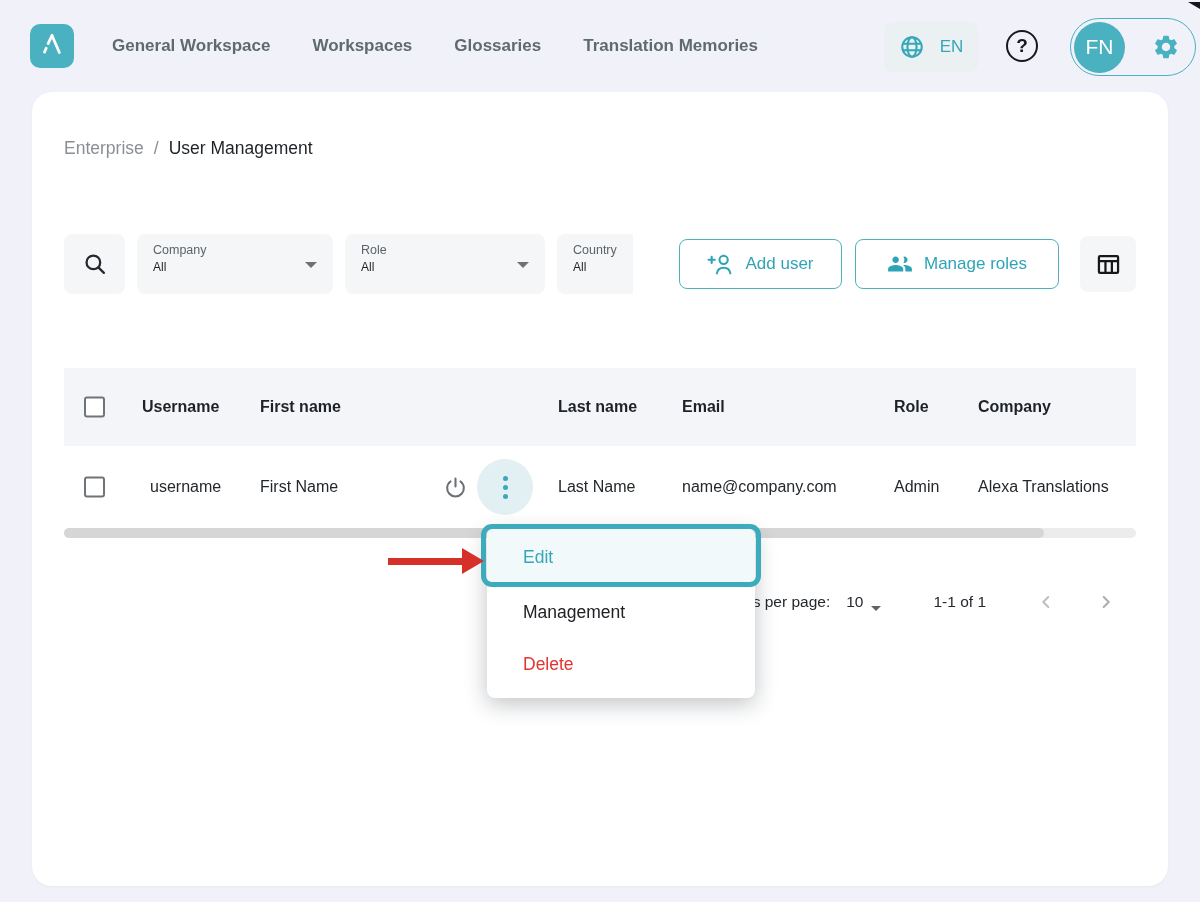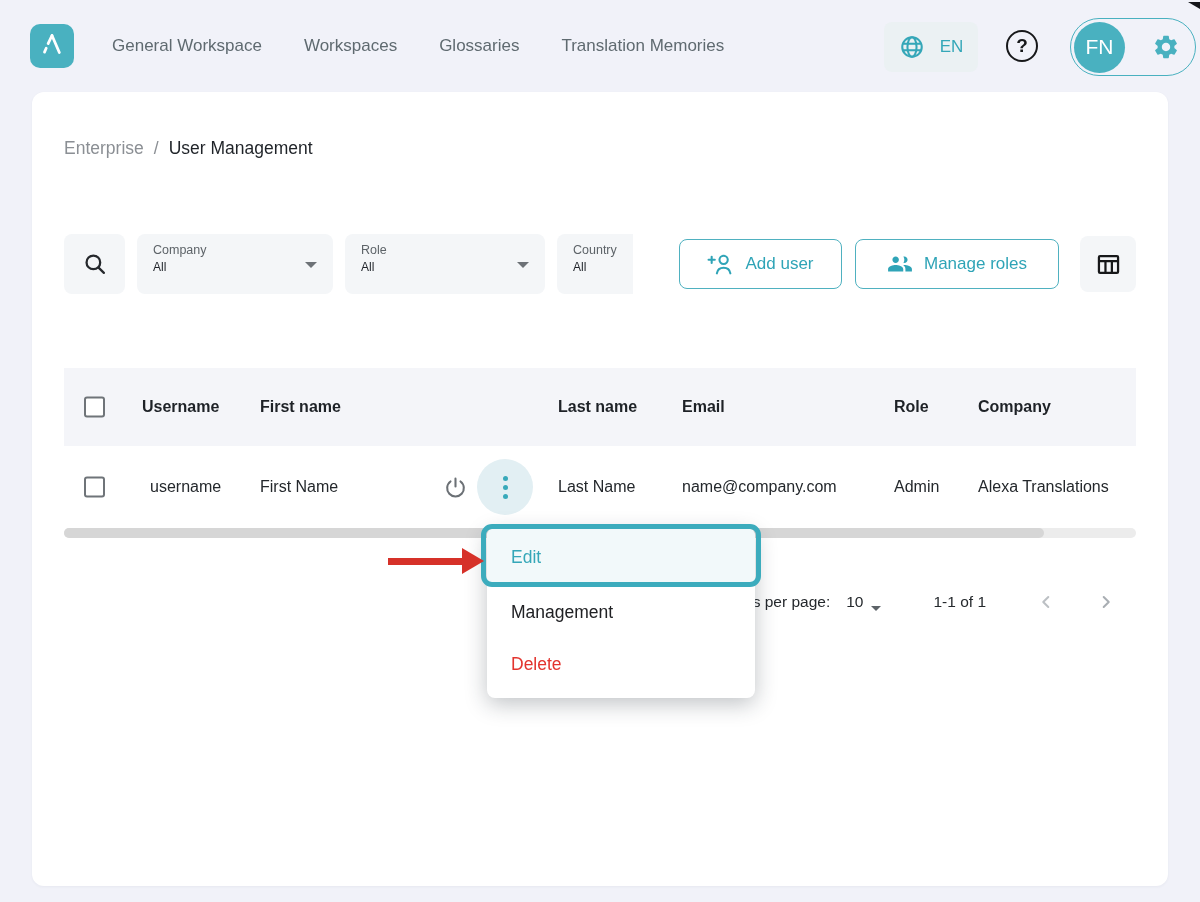--- a/index.html
+++ b/index.html
@@ -13,21 +13,21 @@
   }
   .page { position:absolute; inset:0; }
 
   
   .topnav { position:absolute; left:0; top:0; width:1200px; height:92px; }
   .logo {
     position:absolute; left:30px; top:24px; width:44px; height:44px;
     border-radius:10px; background:#49b1c0; display:flex; align-items:center; justify-content:center;
     cursor:pointer;
   }
-  .nav-links { position:absolute; left:112px; top:0; height:92px; display:flex; align-items:center; gap:42px; }
+  .nav-links { position:absolute; left:112px; top:0; height:92px; display:flex; align-items:center; gap:42px;font-weight:bold; }
   .nav-link { font-size:17px; color:#5f6a70; cursor:pointer; white-space:nowrap; }
   .lang-pill {
     position:absolute; left:884px; top:22px; width:94px; height:50px; border-radius:8px;
     background:#ebf1f3; display:flex; align-items:center; justify-content:center; gap:15px; cursor:pointer;
   }
   .lang-label { color:#35a7b8; font-size:17px; }
   .help-btn {
     position:absolute; left:1006px; top:30px; width:32px; height:32px; border-radius:50%;
     border:2.5px solid #17181a; display:flex; align-items:center; justify-content:center;
     font-size:19px; font-weight:700; color:#17181a; cursor:pointer;
@@ -39,21 +39,21 @@
   .avatar {
     width:51px; height:51px; border-radius:50%; background:#49b1c0; color:#ffffff;
     display:flex; align-items:center; justify-content:center; font-size:21px;
   }
   .gear { margin-left:auto; margin-right:12px; display:flex; }
   .cursor-artifact { position:absolute; left:1186px; top:0; }
 
   
   .card {
     position:absolute; left:32px; top:92px; width:1136px; height:794px;
-    background:#ffffff; border-radius:12px; box-shadow:0 1px 3px rgba(40,50,80,.05);
+    background:#ffffff; border-radius:20px; box-shadow:0 1px 3px rgba(40,50,80,.05);
   }
   .breadcrumb { position:absolute; left:32px; top:46px; font-size:17.5px; display:flex; gap:10px; }
   .crumb-parent { color:#8b8f94; cursor:pointer; }
   .crumb-sep { color:#8b8f94; }
   .crumb-current { color:#1f2328; }
 
   
   .filter-bar { position:absolute; left:32px; top:142px; width:1072px; height:60px; display:flex; align-items:center; }
   .search-btn {
     width:64px; height:60px; background:#f4f6f8; border-radius:8px; border:none;
@@ -127,21 +127,21 @@
   .pp-range { margin-right:48px; }
   .pg-btn { border:none; background:transparent; width:24px; height:24px; display:flex; align-items:center; justify-content:center; cursor:pointer; }
   .pg-prev { margin-right:36px; }
 
   
   .context-menu {
     position:absolute; left:487px; top:528px; width:268px; z-index:20;
     background:#ffffff; border-radius:8px; box-shadow:0 6px 22px rgba(30,40,50,.28);
     padding-bottom:8px; overflow:hidden;
   }
-  .menu-item { display:flex; align-items:center; padding-left:24px; font-size:17.5px; cursor:pointer; }
+  .menu-item { display:flex; align-items:center; padding-left:36px; font-size:17.5px; cursor:pointer; }
   .mi-edit { height:58px; color:#35a7b8; background:#f2f9fa; }
   .mi-deactivate { height:52px; color:#202124; }
   .mi-delete { height:52px; color:#e3342e; }
 
   .highlight-box {
     position:absolute; left:481px; top:524px; width:280px; height:63px; z-index:30;
     border:5px solid #3cacbd; border-radius:11px; pointer-events:none;
   }
   .arrow-anno { position:absolute; z-index:40; pointer-events:none; }
   .arrow-shaft { position:absolute; left:388px; top:558px; width:78px; height:7px; background:#d63129; }

